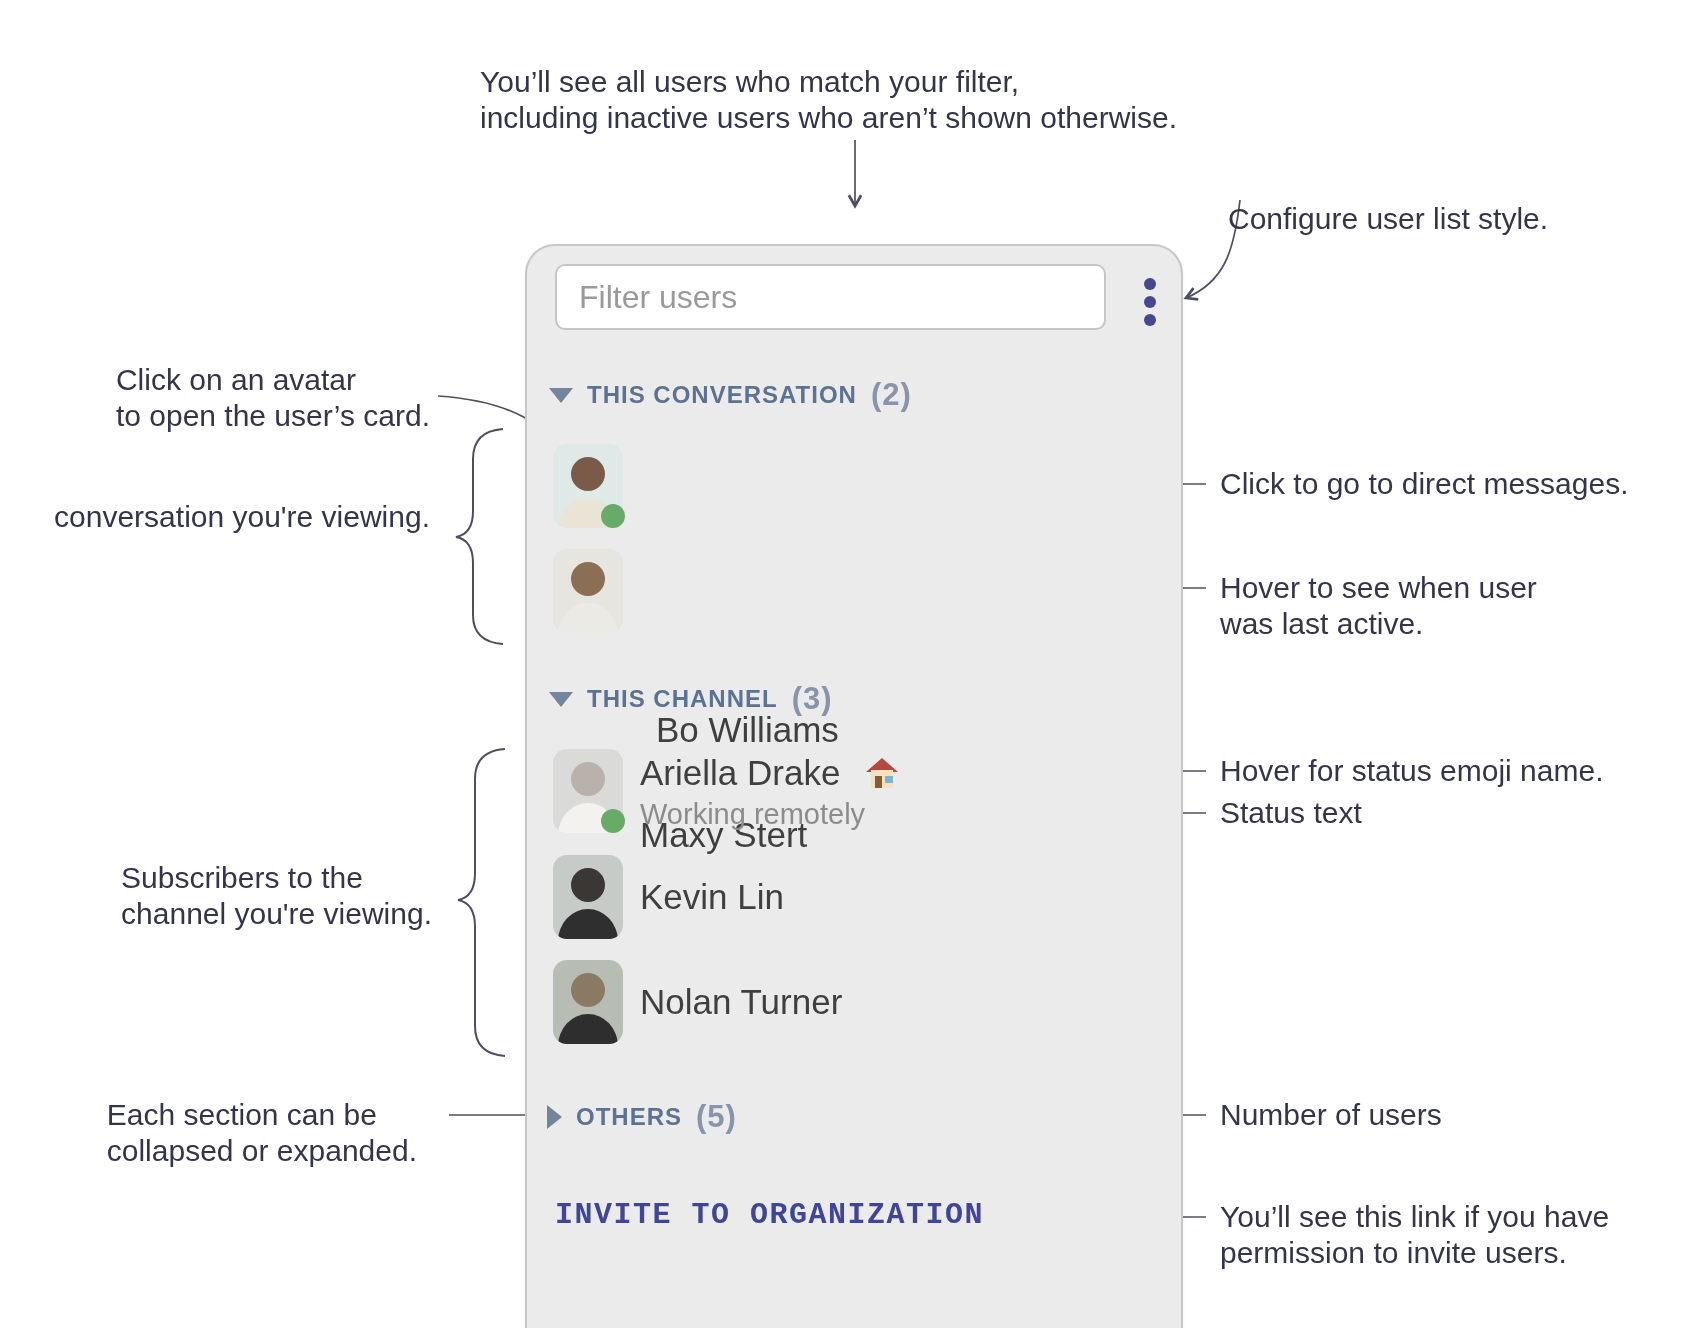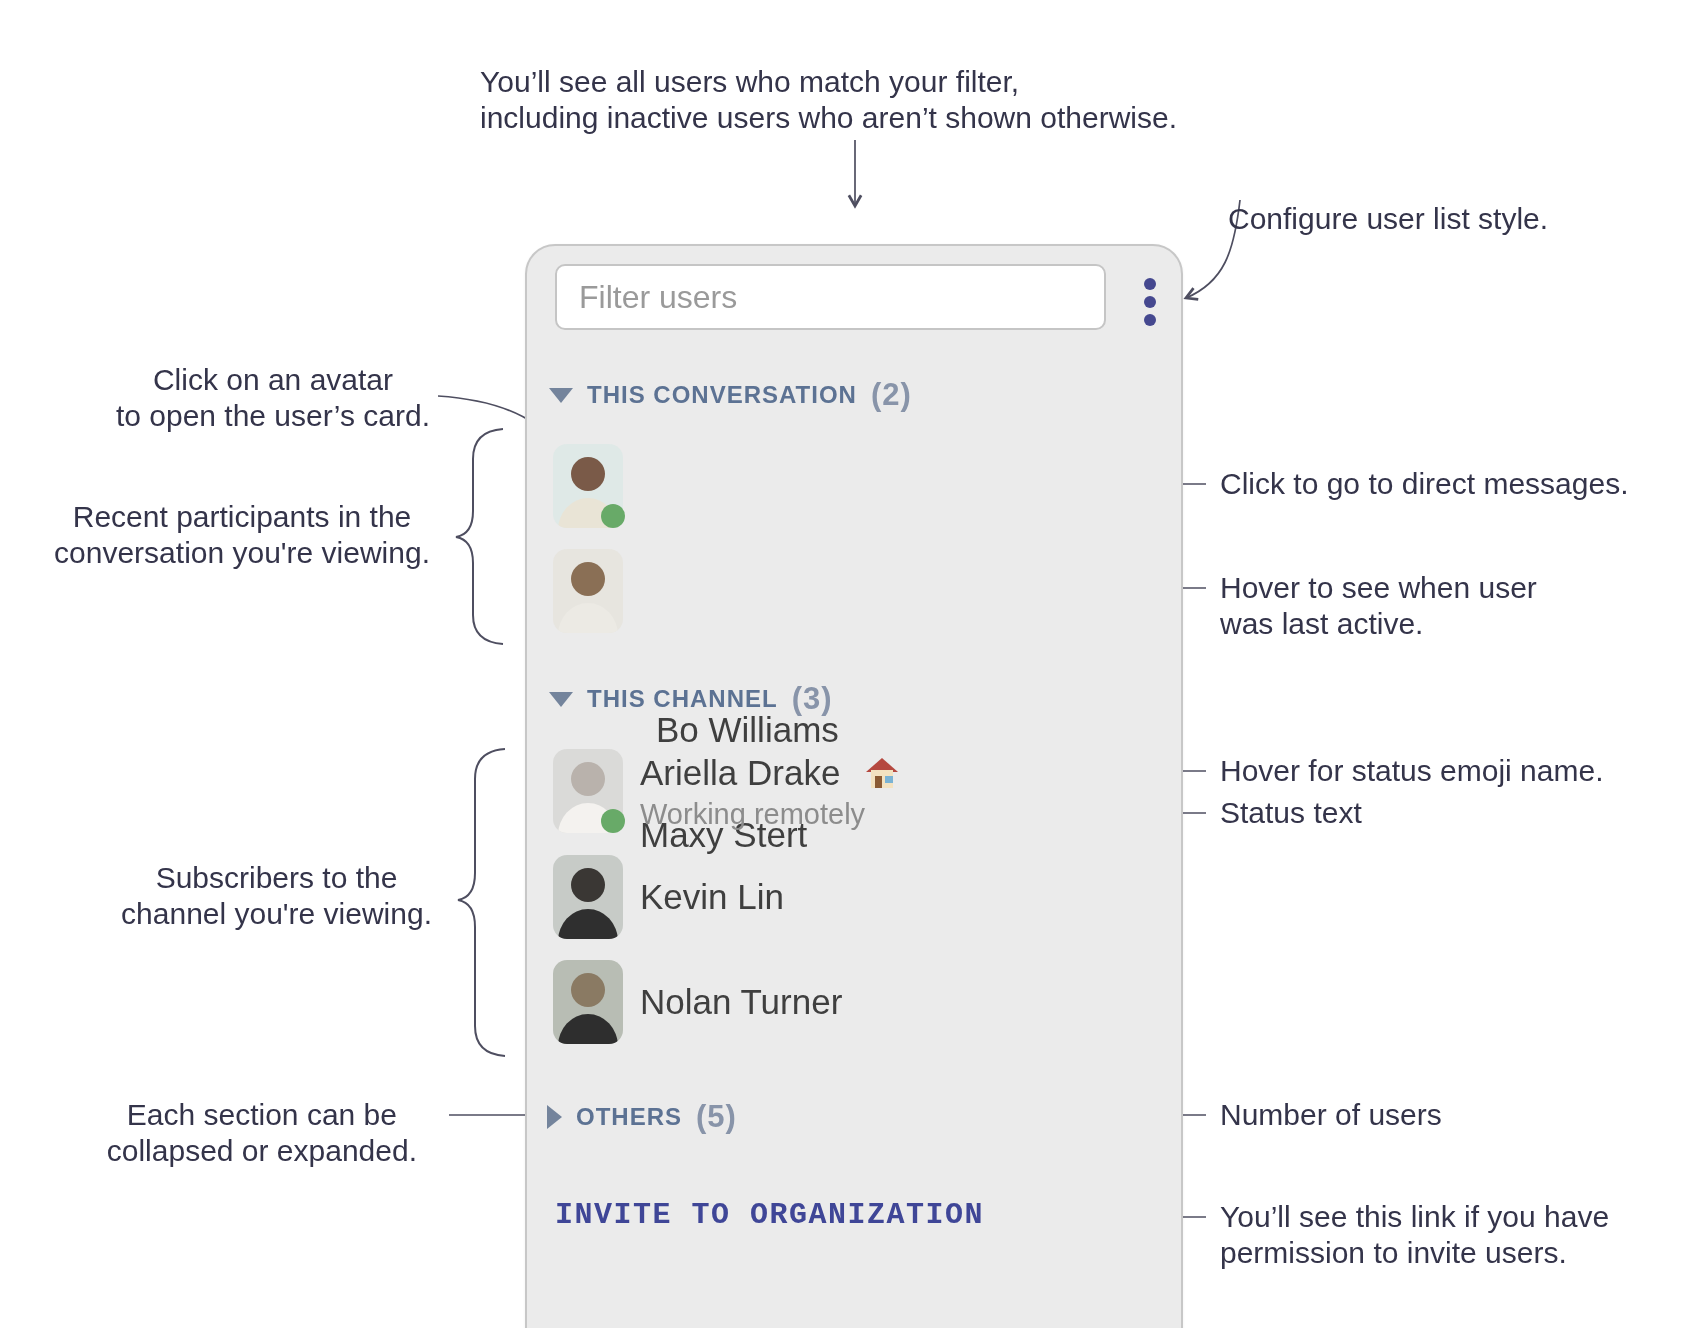--- a/index.html
+++ b/index.html
@@ -1,21 +1,21 @@
 <!DOCTYPE html>
 <html><head>
 <meta charset="utf-8">
 <style>
   html,body{margin:0;padding:0;background:#ffffff;}
   *{box-sizing:border-box;font-family:"Liberation Sans",sans-serif;}
   .canvas{position:relative;width:1683px;height:1328px;background:#fff;overflow:hidden;padding-left:12px;}
 
   
   .ann{position:absolute;color:#34344a;font-size:30px;line-height:36px;white-space:nowrap;}
-  .ann.right{text-align:center;}
+  .ann.right{text-align:left;}
   .ann span{display:block;}
 
   
   .overlay{position:absolute;left:0;top:0;width:1683px;height:1328px;pointer-events:none;}
 
   
   .panel{position:absolute;left:525px;top:244px;width:658px;height:1141px;
          background:#ebebeb;border:2px solid #c7c7c7;border-radius:30px;
          box-shadow:0 1px 3px rgba(0,0,0,0.06);}
   .filter{position:absolute;left:28px;top:18px;width:551px;height:66px;
@@ -81,21 +81,20 @@
     <span>including inactive users who aren’t shown otherwise.</span>
   </div>
   <div class="ann" style="left:1228px;top:157px;margin-top:44px;">
     <span>Configure user list style.</span>
   </div>
   <div class="ann right" style="right:1253px;top:362px;">
     <span>Click on an avatar</span>
     <span>to open the user’s card.</span>
   </div>
   <div class="ann right" style="right:1253px;top:499px;">
-    <span>Recent participants in the</span>
     <span>conversation you're viewing.</span>
   </div>
   <div class="ann right" style="right:1251px;top:860px;margin-left:20px;">
     <span>Subscribers to the</span>
     <span>channel you're viewing.</span>
   </div>
   <div class="ann right" style="right:1266px;top:1097px;">
     <span>Each section can be</span>
     <span>collapsed or expanded.</span>
   </div>

